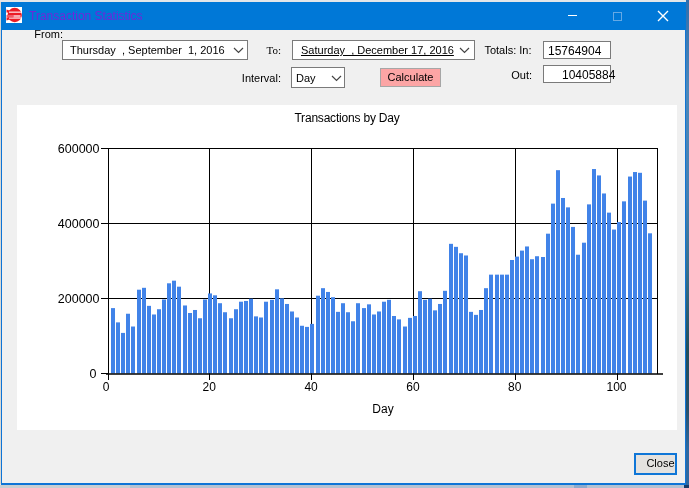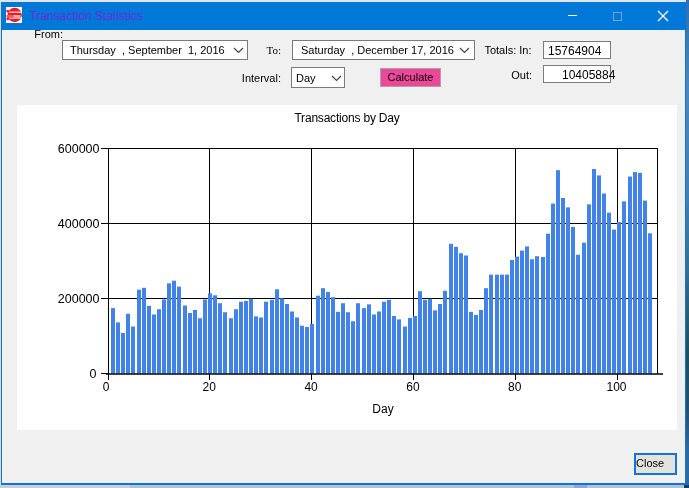--- a/index.html
+++ b/index.html
@@ -42,36 +42,36 @@
 
 <div class="abs lbl" style="left:20px;top:28px;width:31px;margin-left:12px;">From:</div>
 <div class="abs box" style="left:61.5px;top:39.5px;width:186.5px;height:20.5px;"></div>
 <div class="abs" style="left:70px;top:44px;font-size:11px;">Thursday&nbsp;&nbsp;, September&nbsp;&nbsp;1, 2016</div>
 <svg class="abs" style="left:233px;top:47px;" width="11" height="7" viewBox="0 0 11 7">
     <path d="M1 1 L5.5 5.5 L10 1" stroke="#444" stroke-width="1.2" fill="none"></path>
   </svg>
 
 <div class="abs lbl" style="left:255px;top:44px;width:26px;font-family:Liberation Serif, serif;">To:</div>
 <div class="abs box" style="left:292px;top:39.5px;width:183px;height:20.5px;"></div>
-<div class="abs" style="left:301px;top:44px;font-size:11px;">Saturday&nbsp;&nbsp;, December 17, 2016</div>
+<div class="abs" style="left:301px;top:44px;font-size:11px;text-decoration:underline;">Saturday&nbsp;&nbsp;, December 17, 2016</div>
 <svg class="abs" style="left:459px;top:47px;" width="11" height="7" viewBox="0 0 11 7">
     <path d="M1 1 L5.5 5.5 L10 1" stroke="#444" stroke-width="1.2" fill="none"></path>
   </svg>
 
 <div class="abs lbl" style="left:470px;top:44px;width:61.5px;">Totals: In:</div>
 <div class="abs box" style="left:543px;top:40.5px;width:68px;height:18px;padding:2px 16px 0 4px;font-size:12px;">15764904</div>
 
 <div class="abs lbl" style="left:240px;top:71.5px;width:41px;">Interval:</div>
 <div class="abs box" style="left:291px;top:67px;width:54px;height:20.5px;"></div>
 <div class="abs" style="left:296px;top:71.5px;font-size:11px;">Day</div>
 <svg class="abs" style="left:331px;top:74.5px;" width="11" height="7" viewBox="0 0 11 7">
     <path d="M1 1 L5.5 5.5 L10 1" stroke="#444" stroke-width="1.2" fill="none"></path>
   </svg>
 
-<div class="abs" style="left:380px;top:68px;width:61px;height:19px;background:#ec4899;border:1px solid #a6a6a6;font-size:11px;text-align:center;line-height:17px;">Calculate</div>
+<div class="abs" style="left:380px;top:68px;width:61px;height:19px;background:#fca5a5;border:1px solid #a6a6a6;font-size:11px;text-align:center;line-height:17px;">Calculate</div>
 
 <div class="abs lbl" style="left:505px;top:68.5px;width:27px;text-align:right;">Out:</div>
 <div class="abs box" style="left:543px;top:65px;width:68px;height:18px;padding:2px 0 0 18px;font-size:12px;">10405884</div>
 
 <svg class="abs" style="left:17px;top:105px;background:#fff;" width="660" height="325" viewBox="0 0 660 325">
   <text x="330" y="17" font-size="12" letter-spacing="-0.2" text-anchor="middle" fill="#000">Transactions by Day</text>
   <g stroke="#000" stroke-width="1">
     <line x1="91" y1="43.5" x2="640.5" y2="43.5"></line>
     <line x1="91" y1="118.5" x2="640.5" y2="118.5"></line>
     <line x1="91" y1="193.5" x2="640.5" y2="193.5"></line>
@@ -214,13 +214,13 @@
     <text x="89" y="286" text-anchor="middle">0</text>
     <text x="192.3" y="286" text-anchor="middle">20</text>
     <text x="294.1" y="286" text-anchor="middle">40</text>
     <text x="395.9" y="286" text-anchor="middle">60</text>
     <text x="497.7" y="286" text-anchor="middle">80</text>
     <text x="599.5" y="286" text-anchor="middle">100</text>
     <text x="366" y="308" text-anchor="middle">Day</text>
   </g>
 </svg>
 
-<div class="abs" style="left:634px;top:453px;width:42.5px;height:22px;background:#e4e2df;border:2px solid #0f76d7;font-size:11px;text-align:left;line-height:17px;">Close</div>
+<div class="abs" style="left:634px;top:453px;width:42.5px;height:22px;background:#e4e2df;border:2px solid #0f76d7;font-size:11px;text-align:right;line-height:17px;">Close</div>
 
 </body></html>

